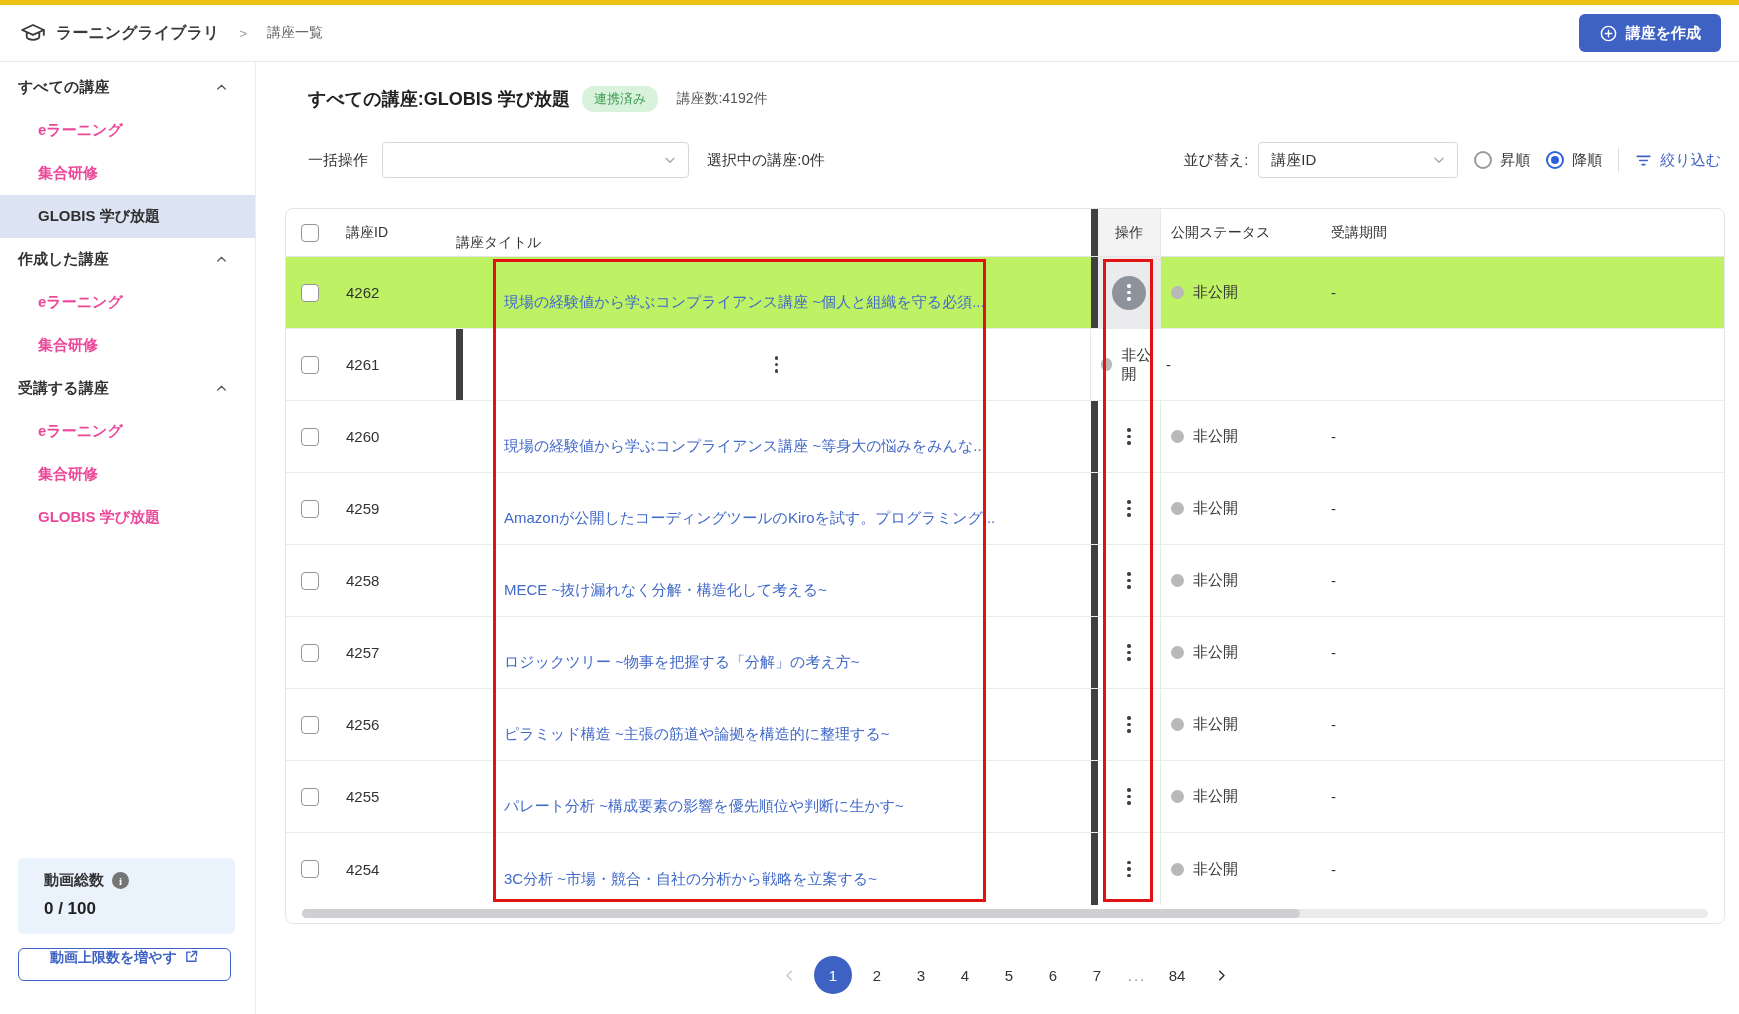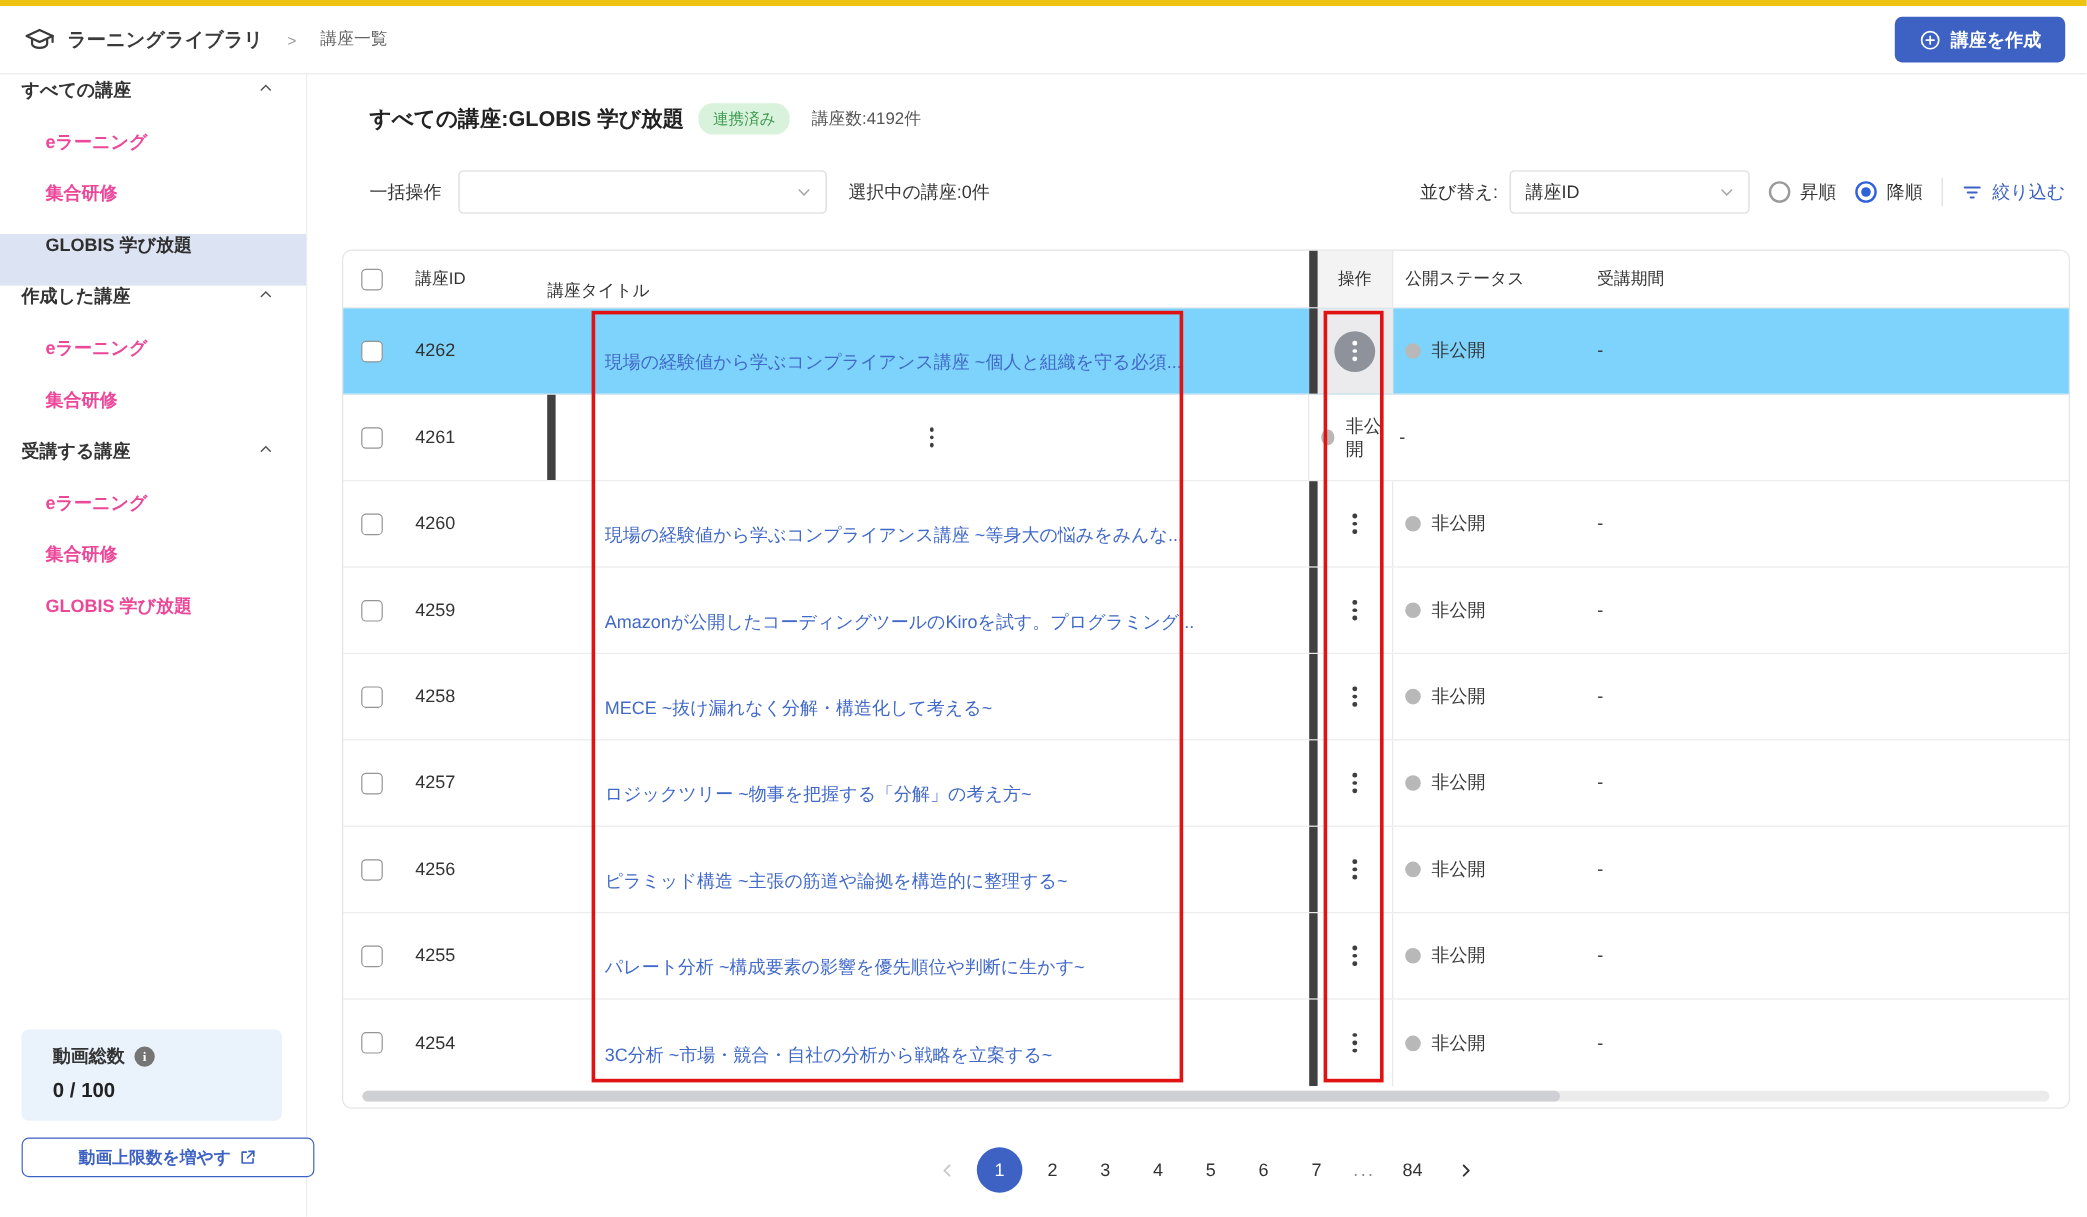--- a/index.html
+++ b/index.html
@@ -17,33 +17,33 @@
   .create-btn { margin-left:auto; display:flex; align-items:center; gap:8px; height:38px; padding:0 20px;
     background:#3E62C3; color:#fff; border:none; border-radius:6px; font-size:15px; font-weight:700; cursor:pointer;
     font-family:inherit; }
 
   
   .body { display:flex; height:952px; }
   .sidebar { position:relative; width:256px; flex:0 0 256px; border-right:1px solid #ededed; padding-top:4px; }
   .main { flex:1; padding:13px 14px 0 29px; }
 
   
-  .nav-row { height:43px; display:flex; font-size:15px; cursor:pointer; }
+  .nav-row { height:43px; display:flex; align-items:center; font-size:15px; cursor:pointer; }
   .nav-section { padding:0 26px 0 18px; font-weight:700; color:#333; }
   .nav-section .chev { margin-left:auto; display:flex; }
   .nav-item { padding-left:38px; color:#ec4899;font-weight:bold; }
   .nav-item.selected { background:#DCE3F3; font-weight:700; color:#2f2f2f; }
 
   .video-box { position:absolute; left:18px; width:217px; top:796px; background:#EAF2FB; border-radius:6px; padding:13px 26px 15px; }
   .video-box-head { display:flex; align-items:center; gap:8px; font-size:15px; font-weight:700; color:#333; }
   .info-icon { width:17px; height:17px; border-radius:50%; background:#757575; color:#fff; font-size:11px; font-weight:700;
     display:inline-flex; align-items:center; justify-content:center; font-family:"Liberation Serif",serif; }
   .video-box-value { margin-top:9px; font-size:17px; font-weight:700; color:#222; }
-  .limit-btn { position:absolute; left:18px; width:244px; top:886px; height:33px; background:#fff; border:1px solid #3E62C3;
-    border-radius:6px; color:#3E62C3; font-size:14px; font-weight:700; display:flex; align-items:center; justify-content:center;
+  .limit-btn { position:absolute; left:18px; width:213px; top:886px; height:33px; background:#fff; border:1px solid #3E62C3;
+    border-radius:6px; color:#3E62C3; font-size:14px; font-weight:700; display:flex; justify-content:center;
     gap:7px; cursor:pointer; font-family:Liberation Serif, serif; }
 
   
   .title-row { display:flex; align-items:center; padding-left:23px; margin-top:11px; }
   .page-title { font-size:18px; font-weight:700; color:#222; }
   .sync-badge { margin-left:12px; background:#D9F2DC; color:#3D9A50; font-size:13px; padding:4px 12px; border-radius:12px; }
   .course-count { margin-left:18px; font-size:14px; color:#555; }
 
   
   .controls-row { display:flex; align-items:center; padding-left:23px; margin-top:30px; }
@@ -78,21 +78,21 @@
   .course-link { color:#4169C8; text-decoration:none; white-space:nowrap; overflow:hidden; cursor:pointer; }
   .actions-cell { justify-content:center; align-self:stretch; border-left:7px solid #404040; border-right:1px solid #e8e8e8; }
   .thead .actions-cell { background:#f3f3f4; }
   .kebab-wrap { display:flex; flex-direction:column; align-items:center; justify-content:center; gap:3px; width:34px; height:34px;
     border-radius:50%; cursor:pointer; }
   .kebab-wrap .dot { width:3.5px; height:3.5px; border-radius:50%; background:#3f3f3f; }
   .status-cell { padding-left:10px; gap:9px; color:#333; }
   .status-dot { width:13px; height:13px; border-radius:50%; background:#B8B8B8; display:inline-block; }
   .period-cell { padding-left:5px; color:#333; }
   
-  .tbody .trow:first-child { background:#7dd3fc; }
+  .tbody .trow:first-child { background:#bef264; }
   .tbody .trow:first-child .actions-cell { background:#ebebed; }
   .tbody .trow:first-child .kebab-wrap { background:#8E939B; }
   .tbody .trow:first-child .kebab-wrap .dot { background:#fff; }
 
   .hscroll { margin:4px 16px 0; height:9px; background:#ebebeb; border-radius:5px; position:relative; }
   .hscroll-thumb { position:absolute; left:0; top:0; height:9px; width:71%; background:#cfd0d3; border-radius:5px; cursor:pointer; }
 
   
   .pagination { display:flex; align-items:center; justify-content:center; gap:6px; margin-top:32px; }
   .pg-btn { width:38px; height:38px; border-radius:50%; border:none; background:transparent; font-size:15px; color:#333;

